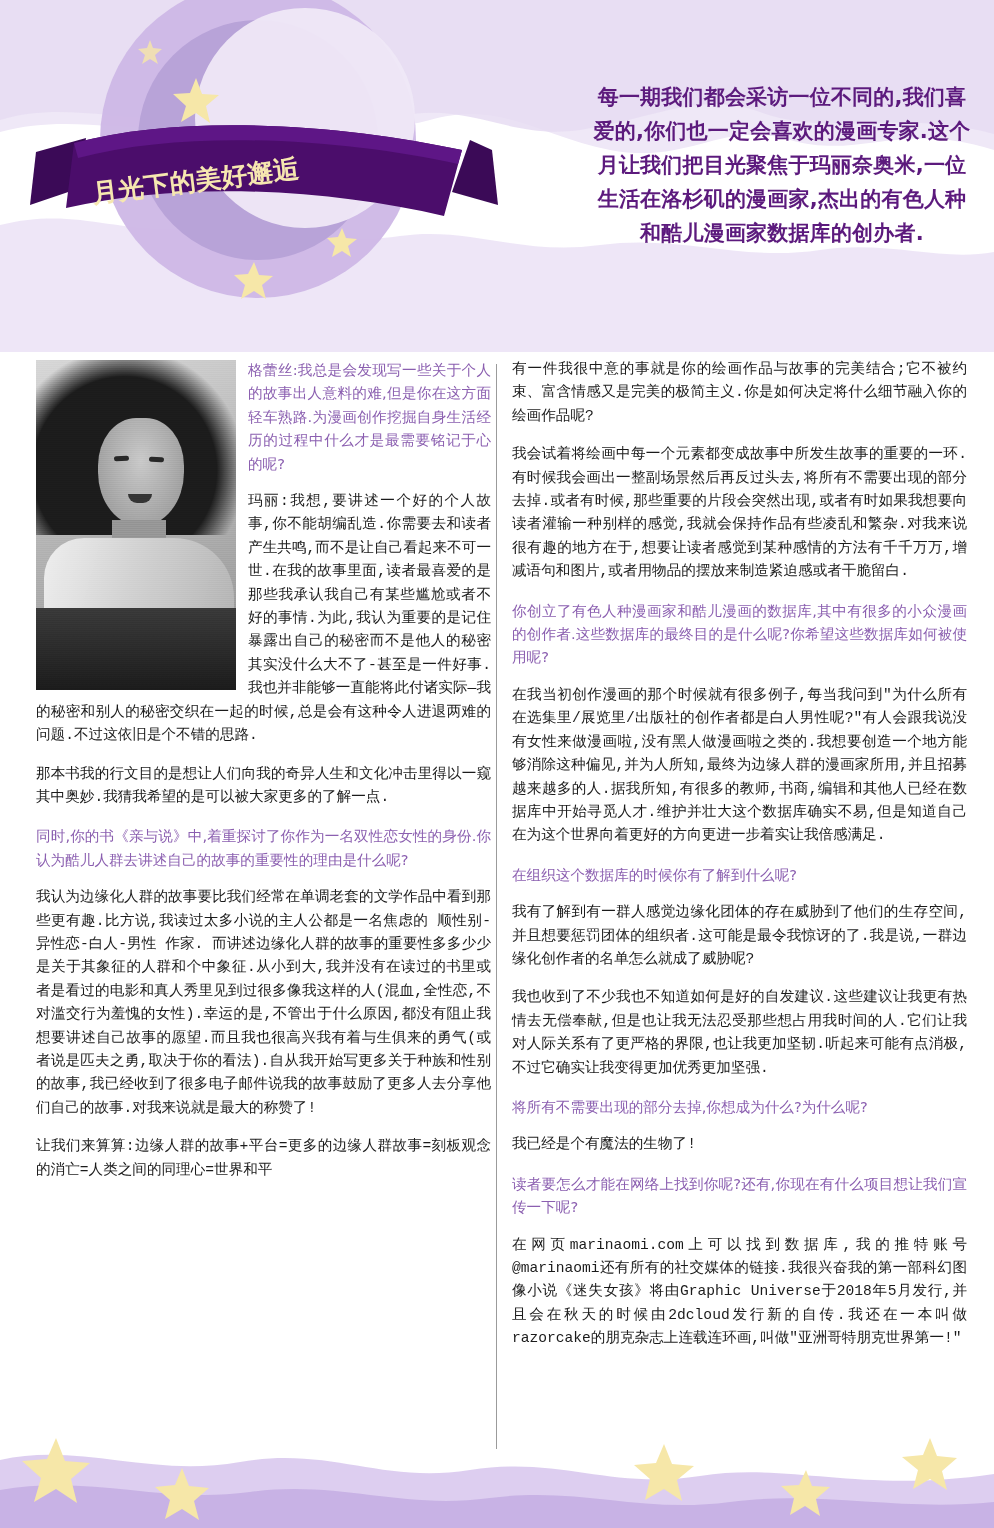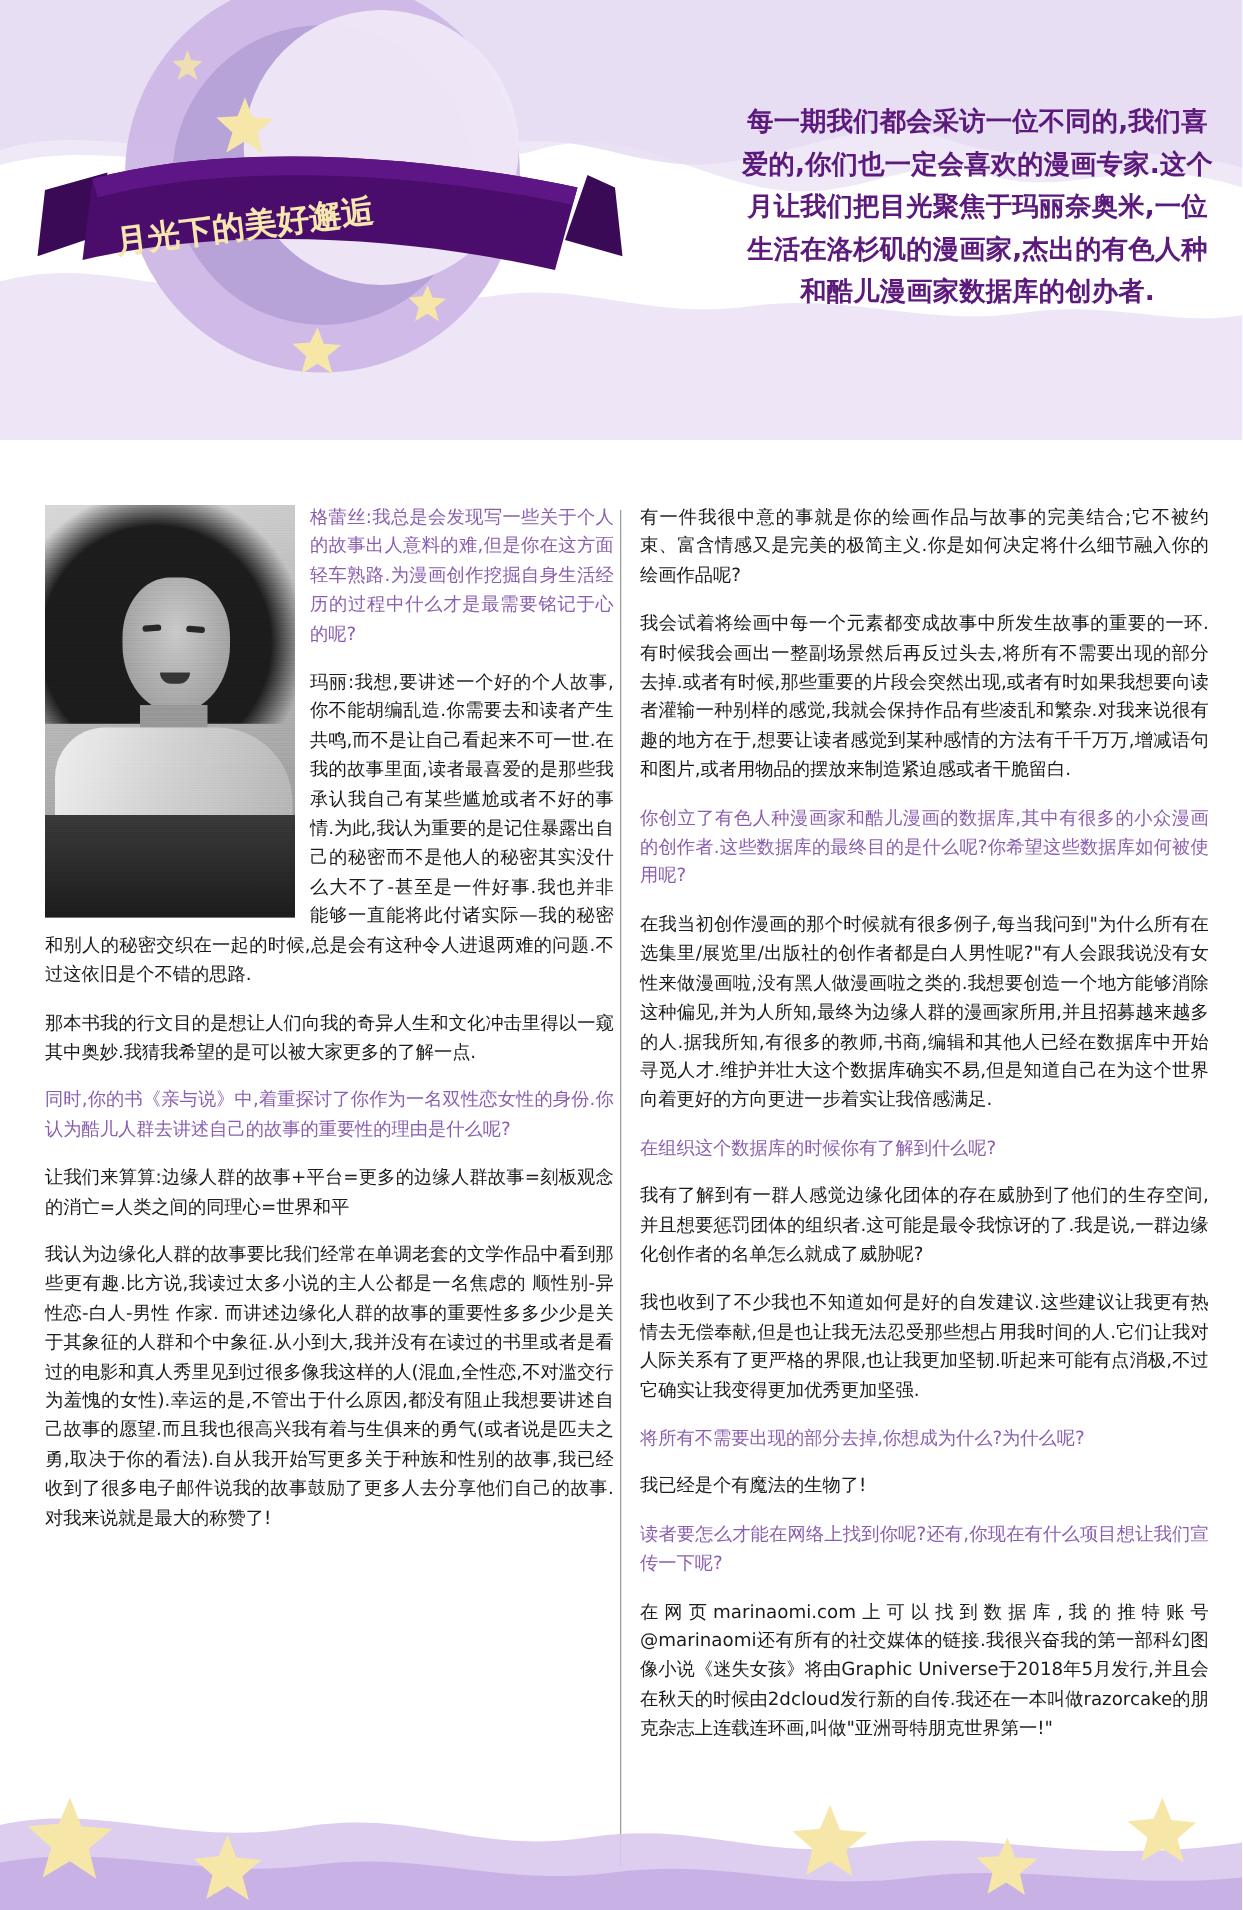--- a/index.html
+++ b/index.html
@@ -47,21 +47,20 @@
     text-align: center;
   }
 
   
   .body-wrap {
     position: absolute;
     left: 0;
     top: 358px;
     width: 872px;
     height: 1110px;
-    margin-top: 44px;
   }
   .col {
     position: absolute;
     top: 0;
     width: 455px;
     height: 1100px;
   }
   .col-left { left: 36px; }
   .col-right { left: 512px; }
   .divider {
@@ -124,21 +123,21 @@
   }
 
   p.q, p.a {
     margin: 0 0 15px 0;
     font-family: "DejaVu Sans", sans-serif;
     font-size: 14.6px;
     line-height: 23.4px;
     text-align: justify;
   }
   p.q { color: #8b5fb0; }
-  p.a { color: #1b1b1b; }
+  p.a { color: #1b1b1b; font-family: Liberation Mono, monospace; }
 
   
   .ribbon-text {
     font-family: "DejaVu Sans", sans-serif;
     font-weight: bold;
     font-size: 26px;
     fill: #f6e7b0;
   }
 </style>
 </head>
@@ -189,23 +188,23 @@
         <div class="neck"></div>
         <div class="scarf"></div>
         <div class="body"></div>
         <div class="grain"></div>
       </div>
 
       <p class="q">格蕾丝:我总是会发现写一些关于个人的故事出人意料的难,但是你在这方面轻车熟路.为漫画创作挖掘自身生活经历的过程中什么才是最需要铭记于心的呢?</p>
       <p class="a">玛丽:我想,要讲述一个好的个人故事,你不能胡编乱造.你需要去和读者产生共鸣,而不是让自己看起来不可一世.在我的故事里面,读者最喜爱的是那些我承认我自己有某些尴尬或者不好的事情.为此,我认为重要的是记住暴露出自己的秘密而不是他人的秘密其实没什么大不了-甚至是一件好事.我也并非能够一直能将此付诸实际—我的秘密和别人的秘密交织在一起的时候,总是会有这种令人进退两难的问题.不过这依旧是个不错的思路.</p>
       <p class="a">那本书我的行文目的是想让人们向我的奇异人生和文化冲击里得以一窥其中奥妙.我猜我希望的是可以被大家更多的了解一点.</p>
       <p class="q">同时,你的书《亲与说》中,着重探讨了你作为一名双性恋女性的身份.你认为酷儿人群去讲述自己的故事的重要性的理由是什么呢?</p>
-      <p class="a">让我们来算算:边缘人群的故事+平台=更多的边缘人群故事=刻板观念的消亡=人类之间的同理心=世界和平</p>
       <p class="a">我认为边缘化人群的故事要比我们经常在单调老套的文学作品中看到那些更有趣.比方说,我读过太多小说的主人公都是一名焦虑的 顺性别-异性恋-白人-男性 作家.
 而讲述边缘化人群的故事的重要性多多少少是关于其象征的人群和个中象征.从小到大,我并没有在读过的书里或者是看过的电影和真人秀里见到过很多像我这样的人(混血,全性恋,不对滥交行为羞愧的女性).幸运的是,不管出于什么原因,都没有阻止我想要讲述自己故事的愿望.而且我也很高兴我有着与生俱来的勇气(或者说是匹夫之勇,取决于你的看法).自从我开始写更多关于种族和性别的故事,我已经收到了很多电子邮件说我的故事鼓励了更多人去分享他们自己的故事.对我来说就是最大的称赞了!</p>
+      <p class="a">让我们来算算:边缘人群的故事+平台=更多的边缘人群故事=刻板观念的消亡=人类之间的同理心=世界和平</p>
     </div>
 
     <div class="col col-right">
       <p class="a">有一件我很中意的事就是你的绘画作品与故事的完美结合;它不被约束、富含情感又是完美的极简主义.你是如何决定将什么细节融入你的绘画作品呢?</p>
       <p class="a">我会试着将绘画中每一个元素都变成故事中所发生故事的重要的一环.有时候我会画出一整副场景然后再反过头去,将所有不需要出现的部分去掉.或者有时候,那些重要的片段会突然出现,或者有时如果我想要向读者灌输一种别样的感觉,我就会保持作品有些凌乱和繁杂.对我来说很有趣的地方在于,想要让读者感觉到某种感情的方法有千千万万,增减语句和图片,或者用物品的摆放来制造紧迫感或者干脆留白.</p>
       <p class="q">你创立了有色人种漫画家和酷儿漫画的数据库,其中有很多的小众漫画的创作者.这些数据库的最终目的是什么呢?你希望这些数据库如何被使用呢?</p>
       <p class="a">在我当初创作漫画的那个时候就有很多例子,每当我问到"为什么所有在选集里/展览里/出版社的创作者都是白人男性呢?"有人会跟我说没有女性来做漫画啦,没有黑人做漫画啦之类的.我想要创造一个地方能够消除这种偏见,并为人所知,最终为边缘人群的漫画家所用,并且招募越来越多的人.据我所知,有很多的教师,书商,编辑和其他人已经在数据库中开始寻觅人才.维护并壮大这个数据库确实不易,但是知道自己在为这个世界向着更好的方向更进一步着实让我倍感满足.</p>
       <p class="q">在组织这个数据库的时候你有了解到什么呢?</p>
       <p class="a">我有了解到有一群人感觉边缘化团体的存在威胁到了他们的生存空间,并且想要惩罚团体的组织者.这可能是最令我惊讶的了.我是说,一群边缘化创作者的名单怎么就成了威胁呢?</p>
       <p class="a">我也收到了不少我也不知道如何是好的自发建议.这些建议让我更有热情去无偿奉献,但是也让我无法忍受那些想占用我时间的人.它们让我对人际关系有了更严格的界限,也让我更加坚韧.听起来可能有点消极,不过它确实让我变得更加优秀更加坚强.</p>

